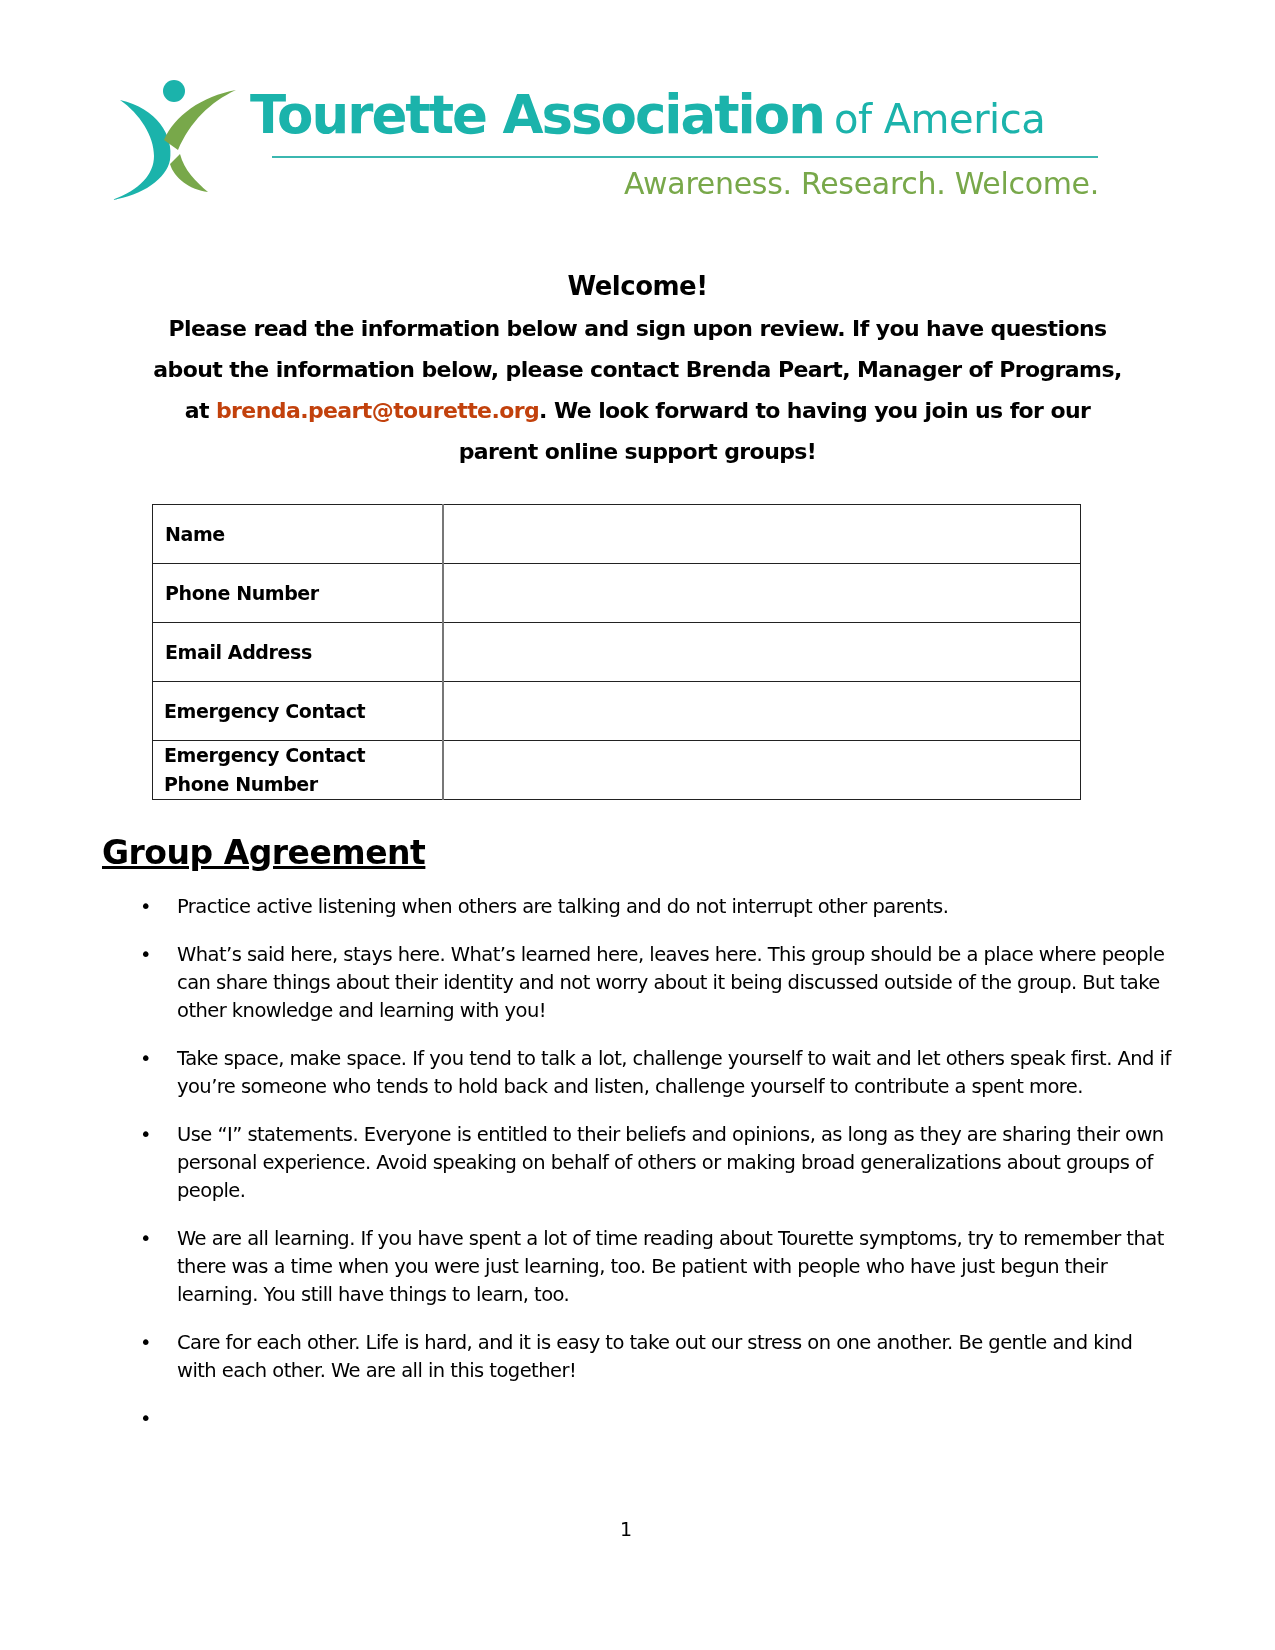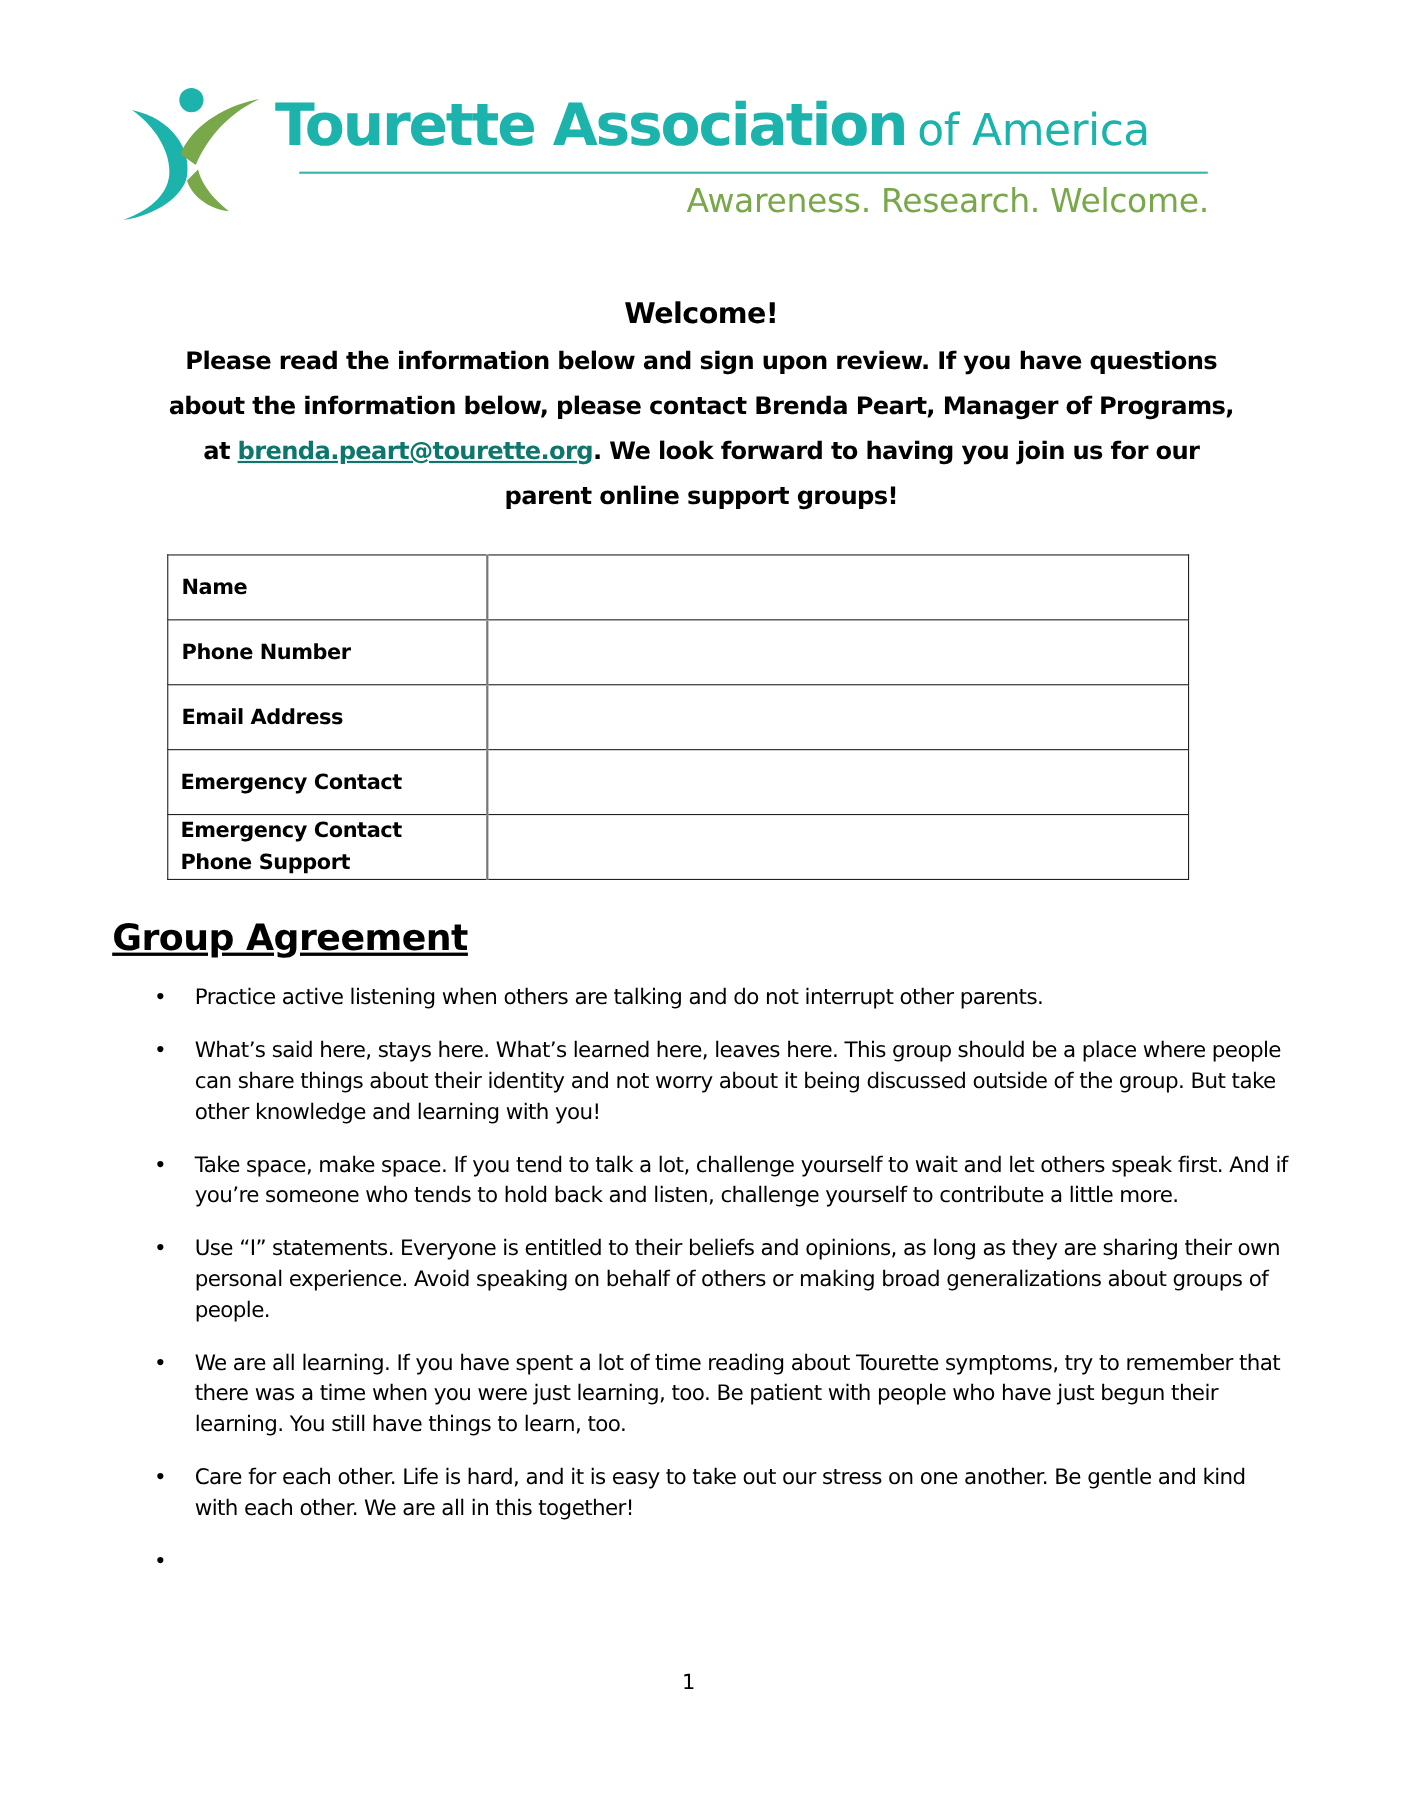--- a/index.html
+++ b/index.html
@@ -12,21 +12,21 @@
   .logo-title .big { font-size:53px; font-weight:bold; letter-spacing:-2px; }
   .logo-title .small { font-size:40px; font-weight:normal; letter-spacing:-0.5px; margin-left:10px; }
   .logo-rule { position:absolute; left:160px; top:78px; width:826px; height:2px; background:#3bb7b0; }
   .logo-tagline { position:absolute; right:3px; top:88px; font-size:30px; color:#78a84a;
                   font-family:"DejaVu Sans", sans-serif; letter-spacing:-0.3px; white-space:nowrap; }
 
   .intro { position:absolute; left:150px; top:266px; width:975px; text-align:center;
            font-family:"DejaVu Sans", sans-serif; font-weight:bold; }
   .intro .welcome { font-size:26px; line-height:40px; letter-spacing:-0.5px; }
   .intro .body { font-size:22px; line-height:41px; letter-spacing:-0.6px; margin-top:2px; }
-  .intro a { color:#0f766e; text-decoration:underline; }
+  .intro a { color:#c2410c; }
 
   table.info { position:absolute; left:152px; top:504px; width:929px; border-collapse:collapse; }
   table.info td { border:1.5px solid #222; height:58px; padding:0 12px; vertical-align:middle; }
   table.info td.lbl { width:218px; font-family:"DejaVu Sans", sans-serif; font-weight:bold;
                       font-size:19px; line-height:29px; letter-spacing:-0.4px; }
   table.info td.val { border-left:2px solid #777; }
   table.info td.lbl.two { padding-left:11px; }
 
   .section-title { position:absolute; left:102px; top:833px; font-family:"DejaVu Sans", sans-serif;
                    font-weight:bold; font-size:33px; text-decoration:underline; letter-spacing:-0.5px; }
@@ -74,31 +74,31 @@
       </tr>
       <tr>
         <td class="lbl">Email Address</td>
         <td class="val"></td>
       </tr>
       <tr>
         <td class="lbl two" style="padding-right: 60px;">Emergency Contact</td>
         <td class="val"></td>
       </tr>
       <tr>
-        <td class="lbl two">Emergency Contact Phone Support</td>
+        <td class="lbl two">Emergency Contact Phone Number</td>
         <td class="val"></td>
       </tr>
     </tbody>
 </table>
 
 <div class="section-title">Group Agreement</div>
 
 <ul class="rules" id="rules">
     <li><span class="bullet">•</span><span>Practice active listening when others are talking and do not interrupt other parents.</span></li>
     <li><span class="bullet">•</span><span>What’s said here, stays here. What’s learned here, leaves here. This group should be a place where people can share things about their identity and not worry about it being discussed outside of the group. But take other knowledge and learning with you!</span></li>
-    <li><span class="bullet">•</span><span>Take space, make space. If you tend to talk a lot, challenge yourself to wait and let others speak first. And if you’re someone who tends to hold back and listen, challenge yourself to contribute a little more.</span></li>
+    <li><span class="bullet">•</span><span>Take space, make space. If you tend to talk a lot, challenge yourself to wait and let others speak first. And if you’re someone who tends to hold back and listen, challenge yourself to contribute a spent more.</span></li>
     <li><span class="bullet">•</span><span>Use “I” statements. Everyone is entitled to their beliefs and opinions, as long as they are sharing their own personal experience. Avoid speaking on behalf of others or making broad generalizations about groups of people.</span></li>
     <li><span class="bullet">•</span><span>We are all learning. If you have spent a lot of time reading about Tourette symptoms, try to remember that there was a time when you were just learning, too. Be patient with people who have just begun their learning. You still have things to learn, too.</span></li>
     <li><span class="bullet">•</span><span>Care for each other. Life is hard, and it is easy to take out our stress on one another. Be gentle and kind with each other. We are all in this together!</span></li>
     <li><span class="bullet">•</span></li>
   </ul>
 
 <div class="page-num">1</div>
 
 </body></html>

